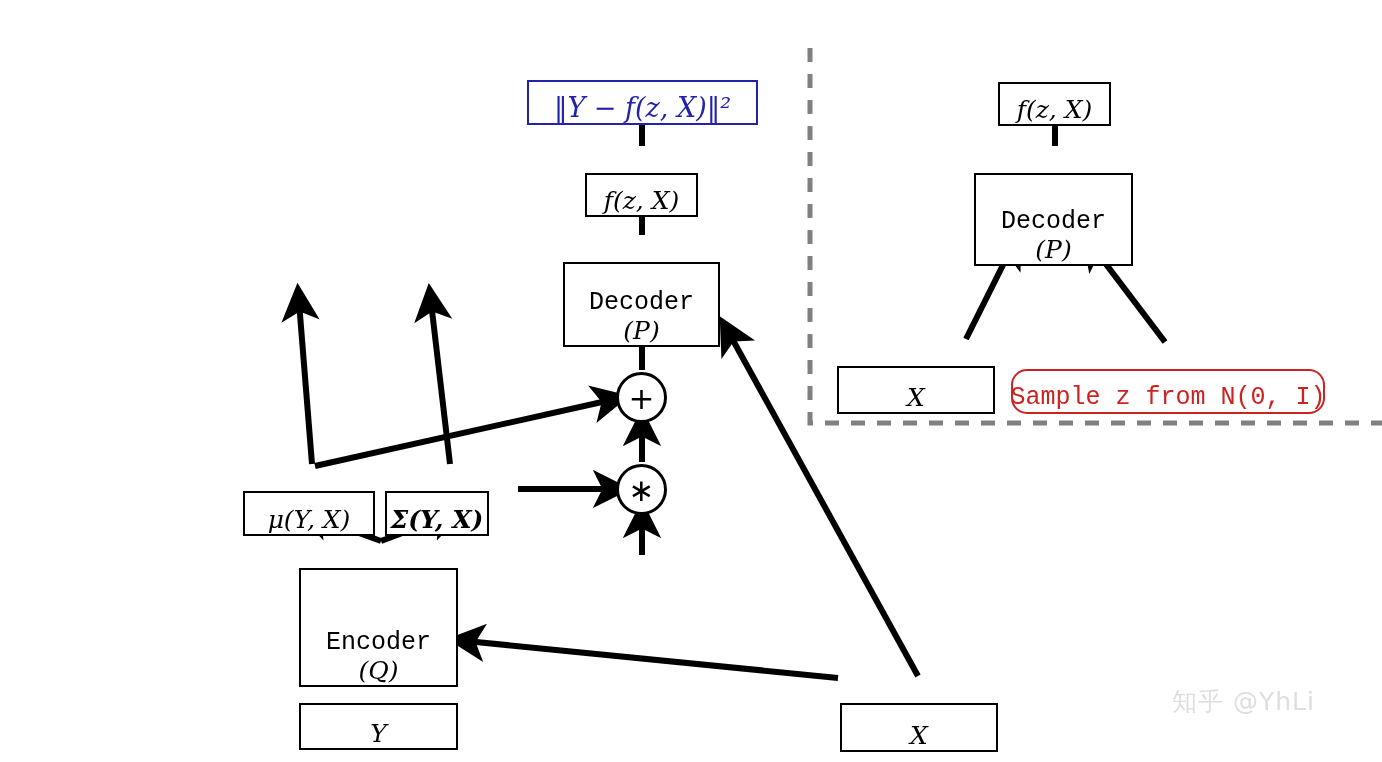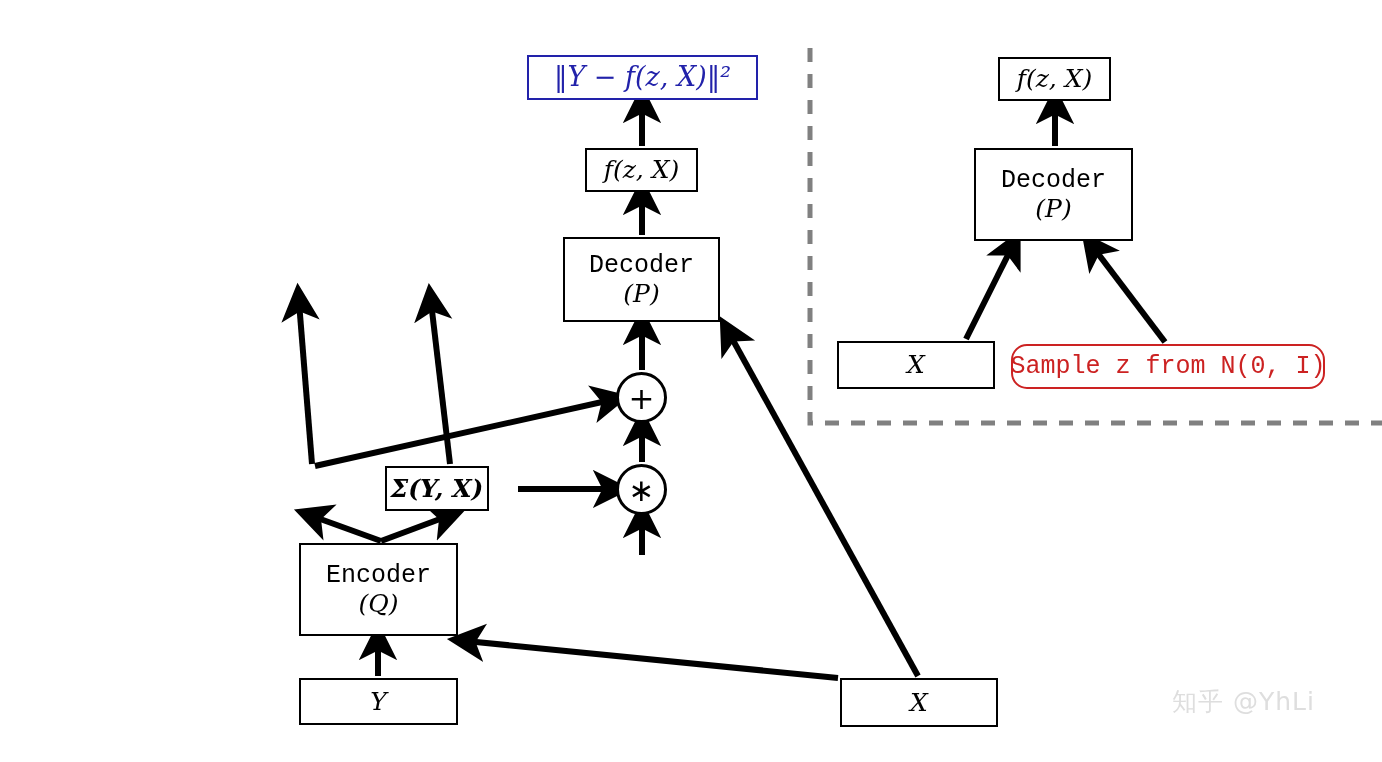--- a/index.html
+++ b/index.html
@@ -24,25 +24,26 @@
     width: 1382px;
     height: 762px;
     pointer-events: none;
   }
   .node {
     position: absolute;
     box-sizing: border-box;
     display: flex;
     flex-direction: column;
     align-items: center;
-    justify-content: center;
+    justify-content: flex-end;
     background: #ffffff;
     border: 2px solid #000000;
     white-space: nowrap;
     line-height: 1.12;
+    margin-top: 25px;
   }
   .node .ln { display: block; }
   .math {
     font-family: "DejaVu Serif", serif;
     font-style: italic;
   }
   .sans {
     font-family: Liberation Mono, monospace;
     font-style: normal;
   }
@@ -75,21 +76,21 @@
     letter-spacing: 1px;
   }
 
   
   #n-recon   { left: 527px; top: 55px;  width: 231px; height: 45px;  font-size: 27px; }
   #n-fzx-l   { left: 585px; top: 148px; width: 113px; height: 44px;  font-size: 25px; }
   #n-dec-l   { left: 563px; top: 237px; width: 157px; height: 85px;  font-size: 25px; }
   #n-kl      { left: 55px;  top: 249px; width: 488px; height: 46px;  font-size: 25px; }
   #n-mu      { left: 243px; top: 466px; width: 132px; height: 45px;  font-size: 25px; }
   #n-sigma   { left: 385px; top: 466px; width: 104px; height: 45px;  font-size: 25px; font-weight: bold; }
-  #n-enc     { left: 299px; top: 543px; width: 159px; height: 93px;  font-size: 25px; }
+  #n-enc     { left: 299px; top: 543px; width: 159px; height: 119px;  font-size: 25px; }
   #n-eps     { left: 485px; top: 557px; width: 314px; height: 45px;  font-size: 25px; }
   #n-y       { left: 299px; top: 678px; width: 159px; height: 47px;  font-size: 25px; }
   #n-x-bot   { left: 840px; top: 678px; width: 158px; height: 49px;  font-size: 25px; }
   #n-fzx-r   { left: 998px; top: 57px;  width: 113px; height: 44px;  font-size: 25px; }
   #n-dec-r   { left: 974px; top: 148px; width: 159px; height: 93px;  font-size: 25px; }
   #n-x-r     { left: 837px; top: 341px; width: 158px; height: 48px;  font-size: 25px; }
   #n-samplez { left: 1011px;top: 344px; width: 314px; height: 45px;  font-size: 25px; }
   #op-plus   { left: 616px; top: 372px; width: 51px;  height: 51px;  font-size: 31px; }
   #op-mult   { left: 616px; top: 464px; width: 51px;  height: 51px;  font-size: 31px; }
   #wm        { left: 1172px;top: 685px; font-size: 25px; }
@@ -150,20 +151,23 @@
   <div class="node" id="n-fzx-l">
     <span class="ln math">f(z, X)</span>
   </div>
 
   <div class="node" id="n-dec-l">
     <span class="ln sans">Decoder</span>
     <span class="ln math">(P)</span>
   </div>
 
 
+  <div class="node" id="n-mu">
+    <span class="ln math">μ(Y, X)</span>
+  </div>
 
   <div class="node" id="n-sigma">
     <span class="ln math">Σ(Y, X)</span>
   </div>
 
   <div class="node" id="n-enc">
     <span class="ln sans">Encoder</span>
     <span class="ln math">(Q)</span>
   </div>
 

